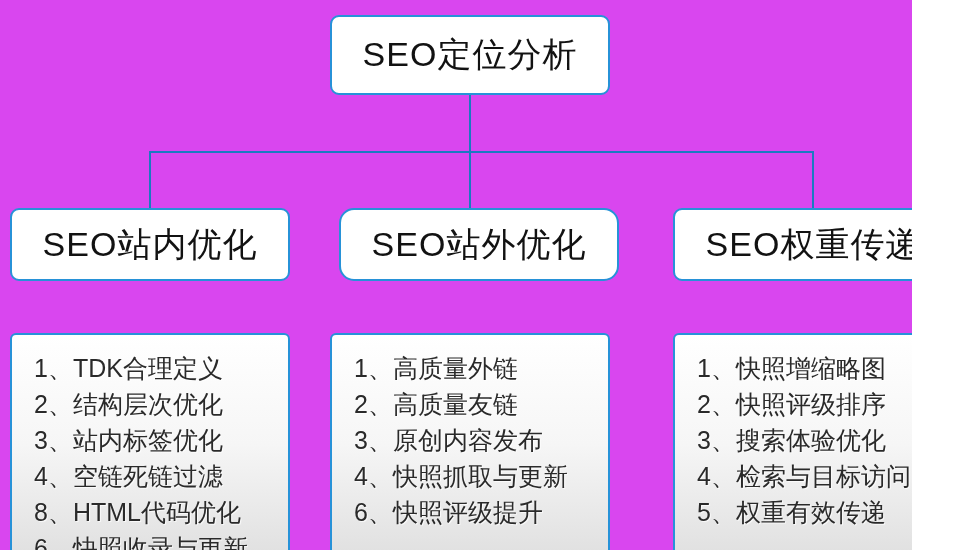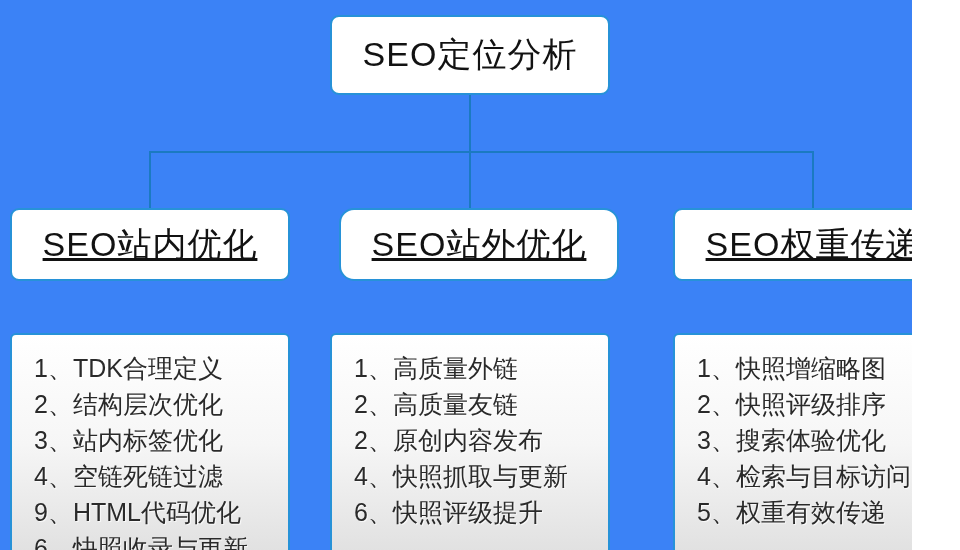--- a/index.html
+++ b/index.html
@@ -11,35 +11,35 @@
   }
   *{box-sizing:border-box;margin:0;padding:0;}
   html,body{background:#ffffff;}
   body{
     font-family:"Liberation Sans","DejaVu Sans",sans-serif;
     color:var(--text);
   }
   .canvas{
     position:relative;
     width:912px;height:550px;
-    background:#3b82f6;
+    background:#d946ef;
     overflow:hidden;
   }
   .node{
     position:absolute;
     background:#ffffff;
     border:2px solid var(--border);
     border-radius:9px;
     display:flex;align-items:center;justify-content:center;
     font-size:34px;
     letter-spacing:1px;
     color:#121212;
   }
   .root-node{left:330px;top:15px;width:280px;height:80px;}
-  .head-node{top:208px;height:73px;width:280px;text-decoration:underline;}
+  .head-node{top:208px;height:73px;width:280px;}
   .head-1{left:10px;}
   .head-2{left:339px;border-radius:15px;}
   .head-3{left:673px;align-items:center;}
   .line{position:absolute;background:var(--line);}
   .line.v{width:2px;}
   .line.h{height:2px;}
   .panel{
     position:absolute;
     top:285px;height:246px;width:280px;
     border:2px solid var(--border);
@@ -75,31 +75,31 @@
   <div class="line v" style="left:812px;top:151px;height:57px;"></div>
 
   <div class="node head-node head-1">
     <span>SEO站内优化</span>
   </div>
   <div class="panel panel-1">
     <div class="item">1、TDK合理定义</div>
     <div class="item">2、结构层次优化</div>
     <div class="item">3、站内标签优化</div>
     <div class="item">4、空链死链过滤</div>
-    <div class="item">9、HTML代码优化</div>
+    <div class="item">8、HTML代码优化</div>
     <div class="item">6、快照收录与更新</div>
   </div>
 
   <div class="node head-node head-2">
     <span>SEO站外优化</span>
   </div>
   <div class="panel panel-2">
     <div class="item">1、高质量外链</div>
     <div class="item">2、高质量友链</div>
-    <div class="item">2、原创内容发布</div>
+    <div class="item">3、原创内容发布</div>
     <div class="item">4、快照抓取与更新</div>
     <div class="item">6、快照评级提升</div>
   </div>
 
   <div class="node head-node head-3">
     <span>SEO权重传递</span>
   </div>
   <div class="panel panel-3">
     <div class="item">1、快照增缩略图</div>
     <div class="item">2、快照评级排序</div>

